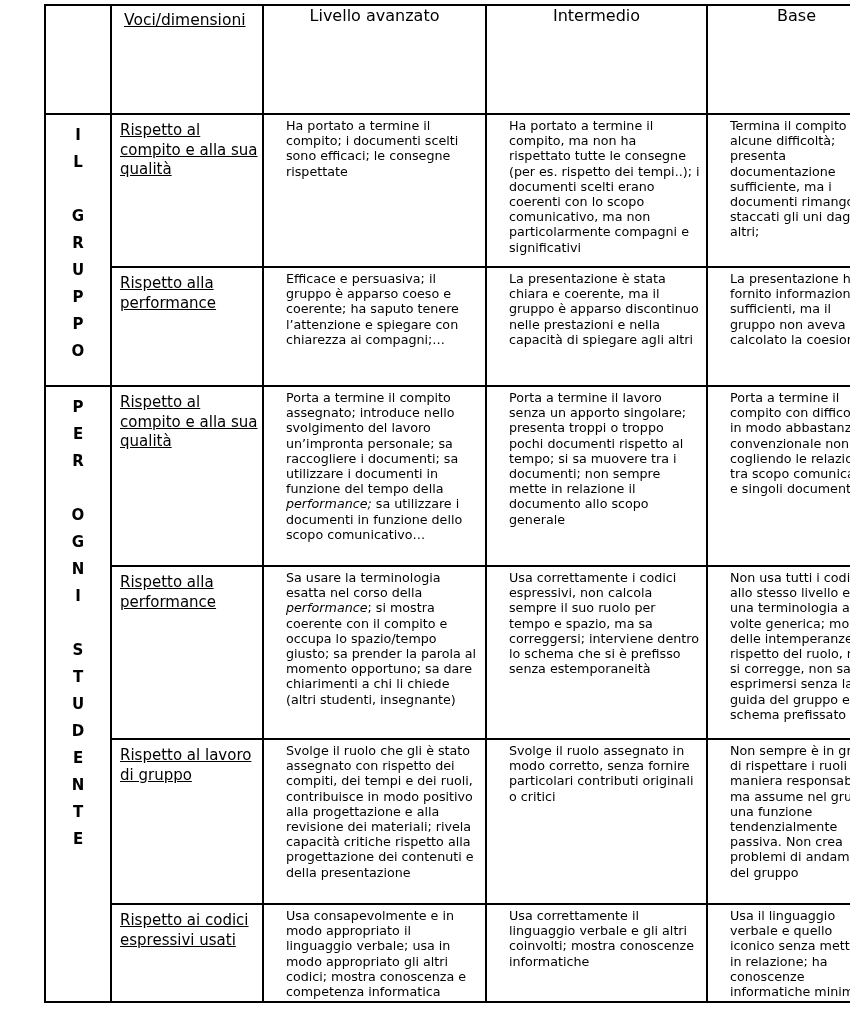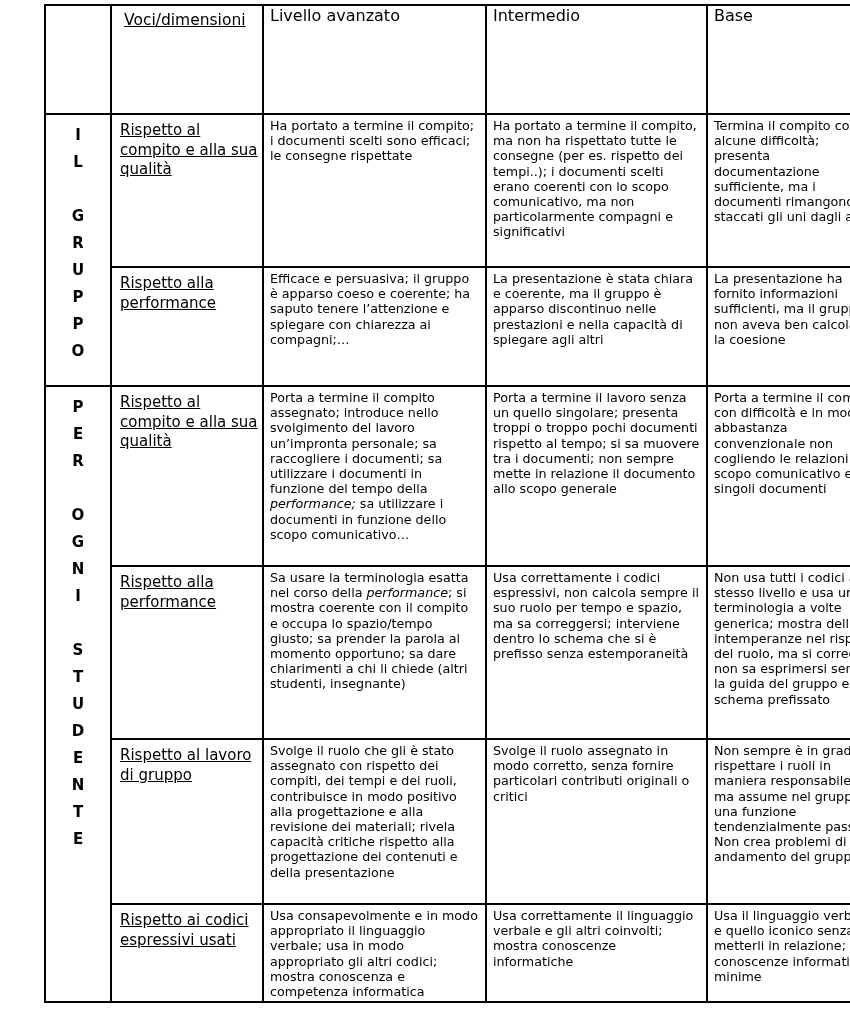--- a/index.html
+++ b/index.html
@@ -21,41 +21,42 @@
     background:#fff;
   }
   td.corner{}
   td.dim-header{
     font-size:15.5px;
     padding:5px 2px 0 12px;
   }
   td.dim-header .u{text-decoration:underline;}
   td.level-header{
     font-size:16px;
+    text-align:center;
     vertical-align:middle;
     padding:0 6px;
   }
   td.vert-label{
     font-weight:bold;
     font-size:15px;
     line-height:27px;
     text-align:center;
     white-space:pre-line;
     padding-top:7px;
   }
   td.criterion{
     font-size:15px;
     line-height:19.5px;
     padding:6px 4px 0 8px;
   }
   td.criterion .u{text-decoration:underline;}
   td.desc{
     font-size:12.7px;
     line-height:15.2px;
-    padding:3px 6px 2px 6px;
+    padding:3px 6px 2px 22px;
   }
   td.desc i{font-style:italic;}
 </style>
 </head>
 <body>
 
 <table class="rubric">
   <colgroup>
     <col style="width:66px">
     <col style="width:152px">
@@ -116,21 +117,21 @@
 U
 D
 E
 N
 T
 E</td>
     <td class="criterion">
       <span class="u">Rispetto al compito e alla sua qualità</span>
     </td>
     <td class="desc">Porta a termine il compito assegnato; introduce nello svolgimento del lavoro un’impronta personale; sa raccogliere i documenti; sa utilizzare i documenti in funzione del tempo della <i>performance;</i> sa utilizzare i documenti in funzione dello scopo comunicativo…</td>
-    <td class="desc">Porta a termine il lavoro senza un quello singolare; presenta troppi o troppo pochi documenti rispetto al tempo; si sa muovere tra i documenti; non sempre mette in relazione il documento allo scopo generale</td>
+    <td class="desc">Porta a termine il lavoro senza un apporto singolare; presenta troppi o troppo pochi documenti rispetto al tempo; si sa muovere tra i documenti; non sempre mette in relazione il documento allo scopo generale</td>
     <td class="desc">Porta a termine il compito con difficoltà e in modo abbastanza convenzionale non cogliendo le relazioni tra scopo comunicativo e singoli documenti</td>
   </tr>
   <tr style="height:173px">
     <td class="criterion">
       <span class="u">Rispetto alla performance</span>
     </td>
     <td class="desc">Sa usare la terminologia esatta nel corso della <i>performance</i>; si mostra coerente con il compito e occupa lo spazio/tempo giusto; sa prender la parola al momento opportuno; sa dare chiarimenti a chi li chiede (altri studenti, insegnante)</td>
     <td class="desc">Usa correttamente i codici espressivi, non calcola sempre il suo ruolo per tempo e spazio, ma sa correggersi; interviene dentro lo schema che si è prefisso senza estemporaneità</td>
     <td class="desc">Non usa tutti i codici allo stesso livello e usa una terminologia a volte generica; mostra delle intemperanze nel rispetto del ruolo, ma si corregge, non sa esprimersi senza la guida del gruppo e lo schema prefissato</td>
   </tr>

